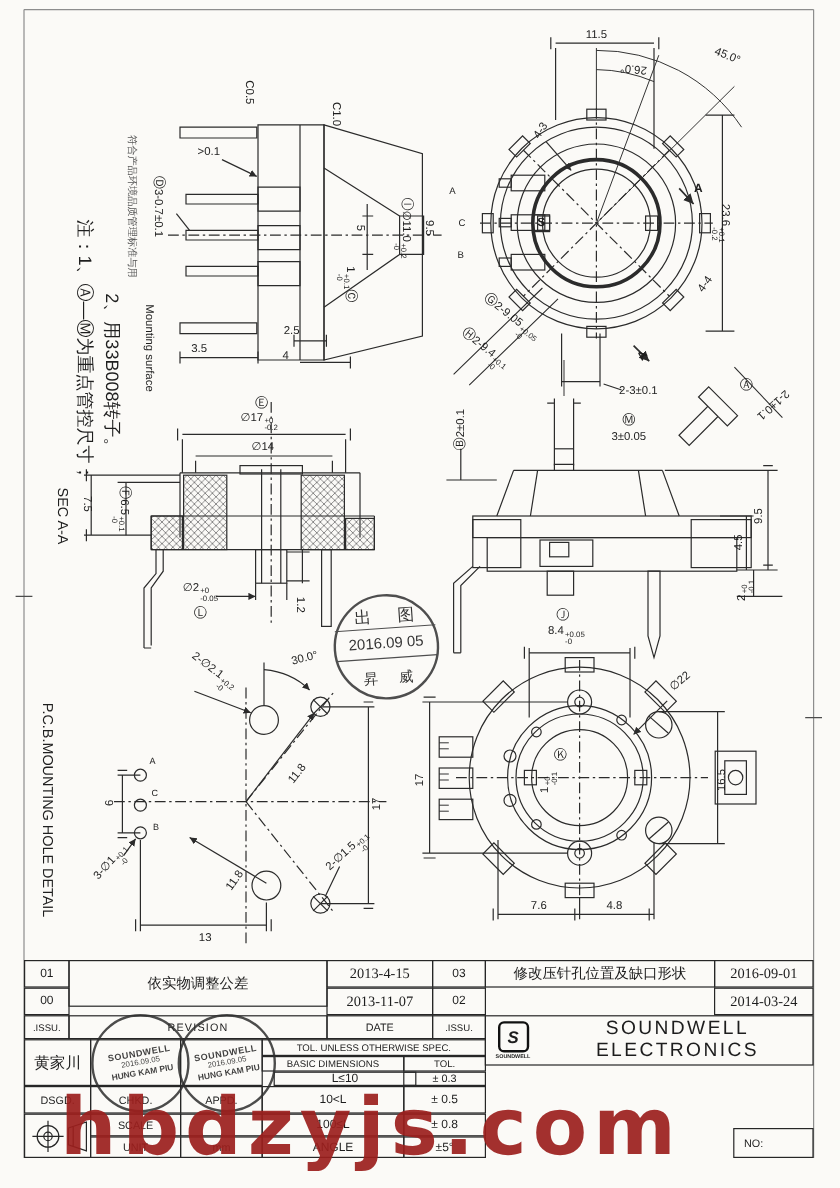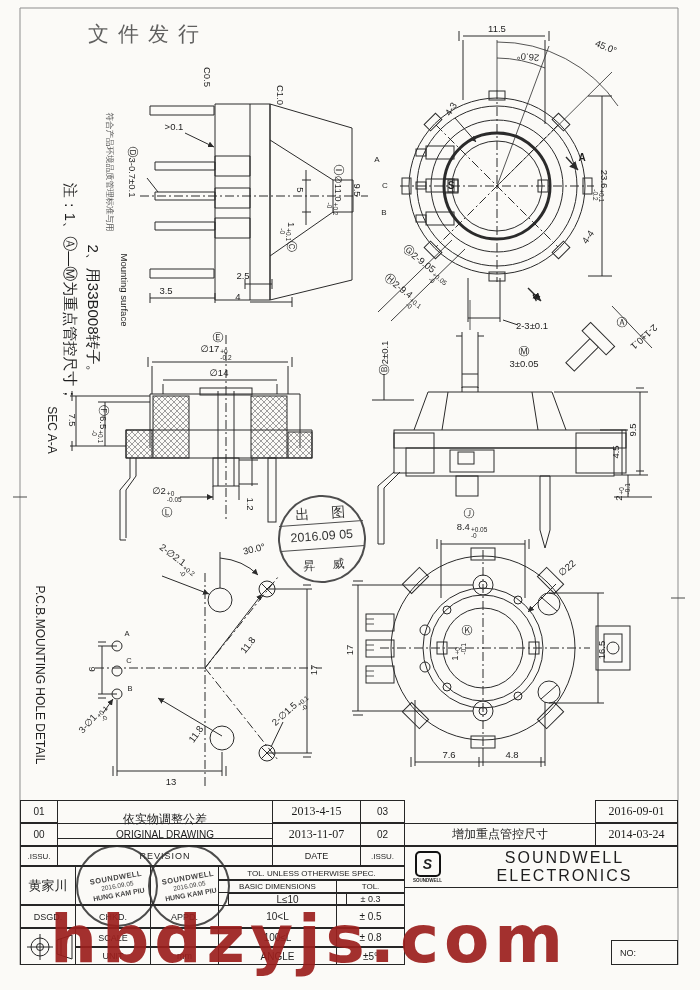--- a/index.html
+++ b/index.html
@@ -220,21 +220,20 @@
   </g>
 
   <g stroke="#262626" stroke-width="1" fill="none">
     <circle cx="40" cy="947" r="9"></circle>
         <circle cx="40" cy="947" r="3.5"></circle>
     <path d="M27,947 H53 M40,934 V960"></path>
     <path d="M57,940 L72,935 V959 L57,954 Z M61,938.5 V955.5"></path>
   </g>
 </svg>
 
-<div id="release-header">文件发行</div>
 
 <span class="L" style="left:70px;top:292px;font-size:15px;transform:translate(-50%,-50%) rotate(90deg)">注：1、Ⓐ—Ⓜ为重点管控尺寸；</span>
 <span class="L" style="left:93px;top:312px;font-size:15px;transform:translate(-50%,-50%) rotate(90deg)">2、用33B008转子。</span>
 <span class="L" style="left:110px;top:172px;font-size:8.5px;color:#555;transform:translate(-50%,-50%) rotate(90deg)">符合产品环境品质管理标准与用</span>
 
 <span class="L" style="left:207px;top:77px;transform:translate(-50%,-50%) rotate(90deg)">C0.5</span>
 <span class="L" style="left:280px;top:95px;transform:translate(-50%,-50%) rotate(90deg)">C1.0</span>
 <span class="L" style="left:132px;top:172px;transform:translate(-50%,-50%) rotate(90deg)"><b class="cl">Ⓓ</b><span>3-0.7±0.1</span></span>
 <span class="L" style="left:174px;top:127px">&gt;0.1</span>
 <span class="L" style="left:300px;top:190px;transform:translate(-50%,-50%) rotate(90deg)">5</span>
@@ -350,27 +349,26 @@
 <div id="rel-stamp">
   <div class="r1">出 图</div>
   <div class="r2">2016.09 05</div>
   <div class="r3">昇 威</div>
 </div>
 
 <div class="cell" style="left:20px;top:800px;width:38px;height:23px">01</div>
 <div class="cell" style="left:57px;top:800px;width:216px;height:39px;font-size:12px">依实物调整公差</div>
 <div class="cell serif" style="left:272px;top:800px;width:89px;height:23px;font-size:12px">2013-4-15</div>
 <div class="cell" style="left:360px;top:800px;width:45px;height:23px">03</div>
+<div class="cell" style="left:404px;top:800px;width:192px;height:23px;font-size:12px">修改压针孔位置及缺口形状</div>
 <div class="cell serif" style="left:595px;top:800px;width:83px;height:23px;font-size:12px">2016-09-01</div>
 
 <div class="cell" style="left:20px;top:823px;width:38px;height:23px">00</div>
-<div class="cell" style="left:57px;top:823px;width:216px;height:23px;font-size:10px">ORIGINAL  DRAWING</div>
 <div class="cell serif" style="left:272px;top:823px;width:89px;height:23px;font-size:12px">2013-11-07</div>
 <div class="cell" style="left:360px;top:823px;width:45px;height:23px">02</div>
-<div class="cell" style="left:404px;top:823px;width:192px;height:23px;font-size:12px">增加重点管控尺寸</div>
 <div class="cell serif" style="left:595px;top:823px;width:83px;height:23px;font-size:12px">2014-03-24</div>
 
 <div class="cell" style="left:20px;top:846px;width:38px;height:20px;font-size:8px">.ISSU.</div>
 <div class="cell" style="left:57px;top:846px;width:216px;height:20px;font-size:9px;letter-spacing:1px">REVISION</div>
 <div class="cell" style="left:272px;top:846px;width:89px;height:20px;font-size:9px">DATE</div>
 <div class="cell" style="left:360px;top:846px;width:45px;height:20px;font-size:8px">.ISSU.</div>
 
 <div class="cell" style="left:404px;top:846px;width:274px;height:42px;justify-content:flex-start;padding-left:8px">
   <span style="display:inline-flex;flex-direction:column;align-items:center;margin-right:10px">
     <span style="width:22px;height:22px;border:2px solid #111;border-radius:5px;display:flex;align-items:center;justify-content:center;font-weight:bold;font-size:14px;font-style:italic">S</span>

